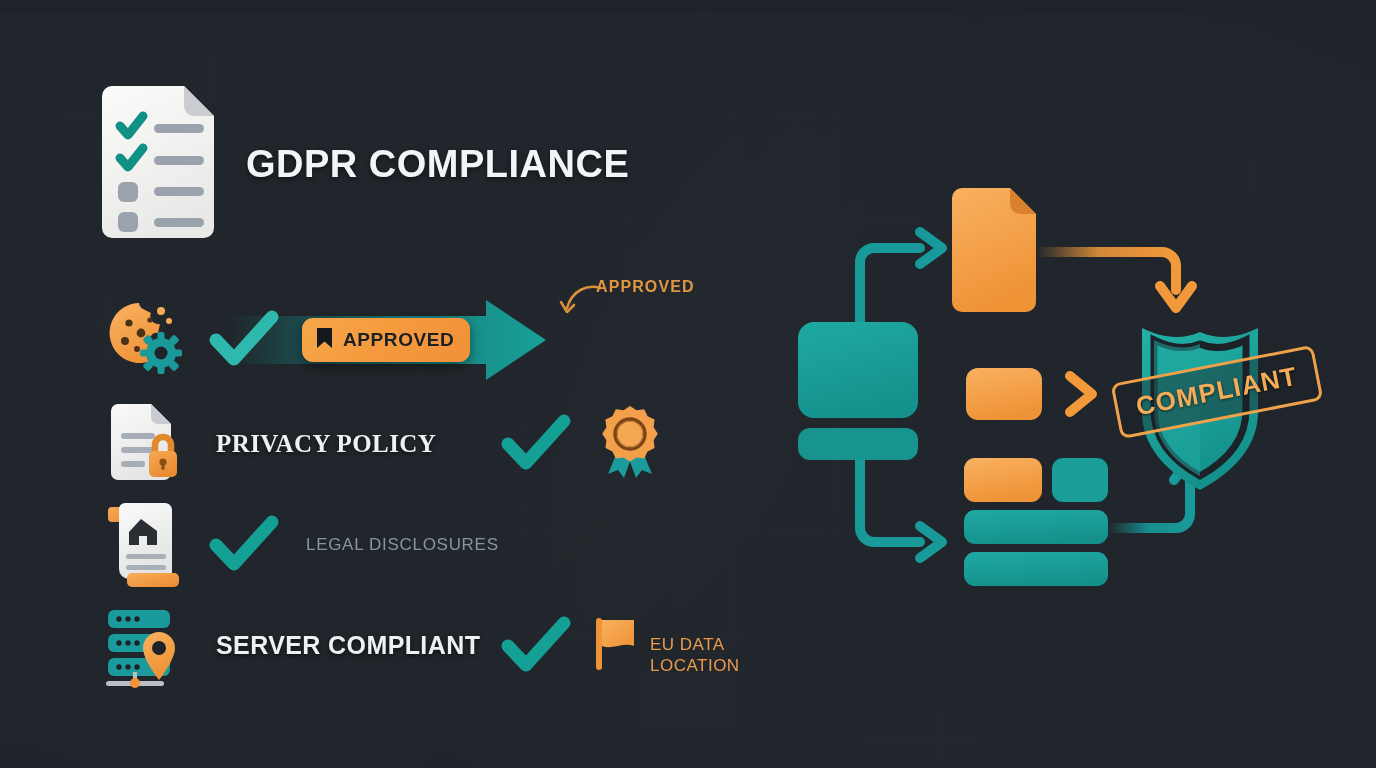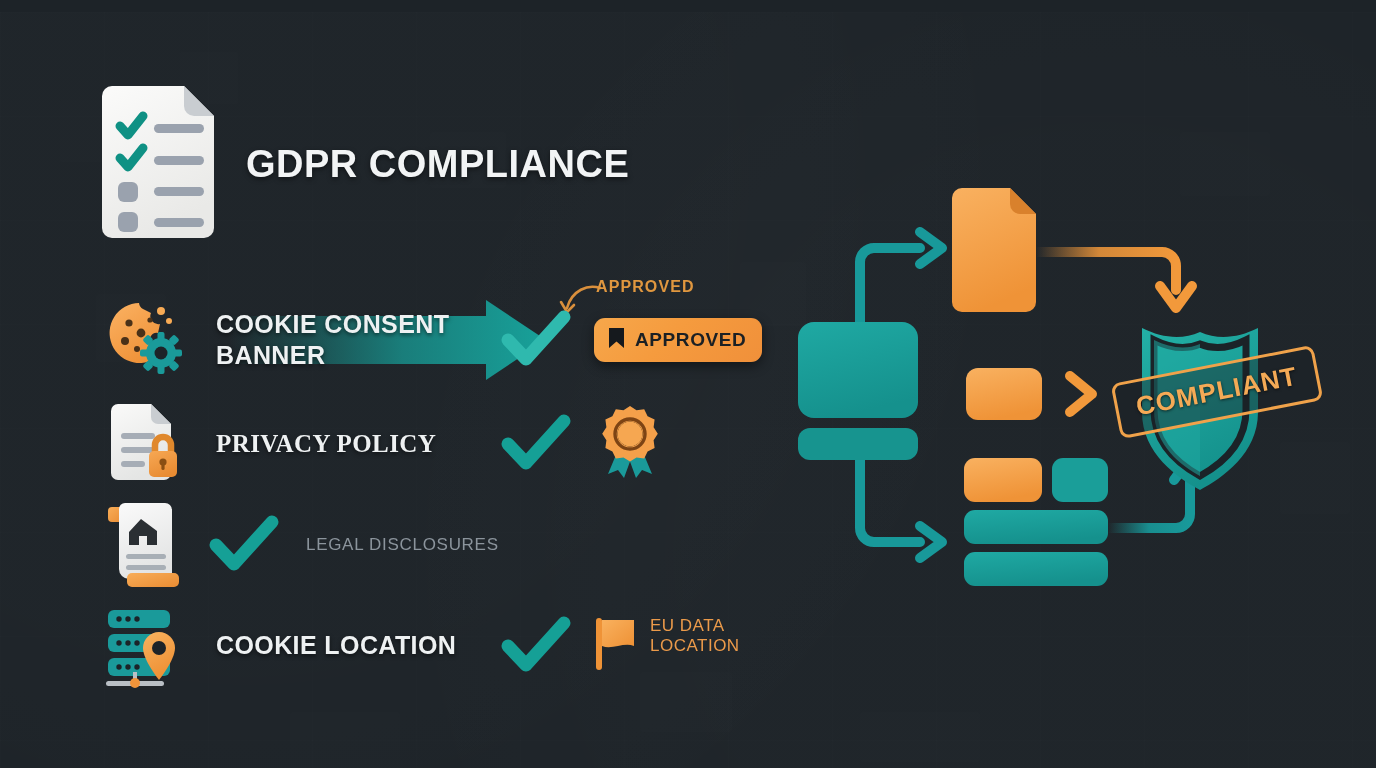--- a/index.html
+++ b/index.html
@@ -63,21 +63,21 @@
     flex:none;
   }
   .row .label {
     width:270px; flex:none;
     margin-left:22px;
     font-size:25px; font-weight:bold; letter-spacing:0.4px;
     color:#eef1f2; line-height:1.25;
     text-shadow:0 2px 4px rgba(0,0,0,0.55);
   }
   .check-slot { width:100px; flex:none; display:flex; justify-content:center; align-items:center; }
-  .trail-slot { display:flex; align-items:flex-start; gap:12px; }
+  .trail-slot { display:flex; align-items:flex-end; gap:12px; }
   .muted-text {
     font-size:17px; letter-spacing:0.7px; color:#8b949c; font-weight:normal;
   }
   .orange-text {
     font-size:17px; letter-spacing:0.5px; color:#eb9a4a; font-weight:normal;
     line-height:1.2;
   }
 
   
   #row1 { top:280px; }
@@ -203,21 +203,20 @@
             <rect x="-21" y="-3.5" width="9" height="7" rx="2"></rect>
             <rect x="12" y="-3.5" width="9" height="7" rx="2"></rect>
             <rect x="-17" y="-17" width="8" height="8" rx="2" transform="rotate(45 -13 -13)"></rect>
             <rect x="9" y="9" width="8" height="8" rx="2" transform="rotate(45 13 13)"></rect>
             <rect x="9" y="-17" width="8" height="8" rx="2" transform="rotate(-45 13 -13)"></rect>
             <rect x="-17" y="9" width="8" height="8" rx="2" transform="rotate(-45 -13 13)"></rect>
           </g>
         </g>
       </svg>
     </div>
-    <div class="label">COOKIE CONSENT BANNER</div>
     <div class="check-slot">
       <svg width="72" height="60" viewBox="0 0 72 60">
         <path d="M8 30 l18 19 l38 -42" stroke="#2fb9ae" stroke-width="13" fill="none" stroke-linecap="round" stroke-linejoin="round"></path>
       </svg>
     </div>
     <div class="badge-slot" style="margin-left:8px;">
       <div id="approved-badge">
         <span>
           <svg width="17" height="22" viewBox="0 0 17 22">
             <path d="M1 1 h15 v20 l-7.5 -6.5 L1 21 Z" fill="#15191d"></path>
@@ -336,21 +335,21 @@
             <circle cx="26" cy="65" r="2.7"></circle>
             <circle cx="35" cy="65" r="2.7"></circle>
         </g>
         <rect x="4" y="79" width="58" height="5" rx="2.5" fill="#b9bfc5"></rect>
         <rect x="31" y="70" width="4" height="10" fill="#b9bfc5"></rect>
         <circle cx="33" cy="81" r="5" fill="#f0943a"></circle>
         <path d="M57 30 a16 16 0 0 1 16 16 c0 12 -16 32 -16 32 c0 0 -16 -20 -16 -32 a16 16 0 0 1 16 -16 Z" fill="url(#pinGrad)"></path>
         <circle cx="57" cy="46" r="7" fill="#1d2328"></circle>
       </svg>
     </div>
-    <div class="label">COOKIE LOCATION</div>
+    <div class="label">SERVER COMPLIANT</div>
     <div class="check-slot">
       <svg width="72" height="60" viewBox="0 0 72 60">
         <path d="M8 30 l18 19 l38 -42" stroke="#15a096" stroke-width="13" fill="none" stroke-linecap="round" stroke-linejoin="round"></path>
       </svg>
     </div>
     <div class="trail-slot" style="margin-left:8px;">
       <span>
         <svg width="44" height="56" viewBox="0 0 44 56">
           <defs>
             <linearGradient id="flagGrad" x1="0" y1="0" x2="1" y2="1">

